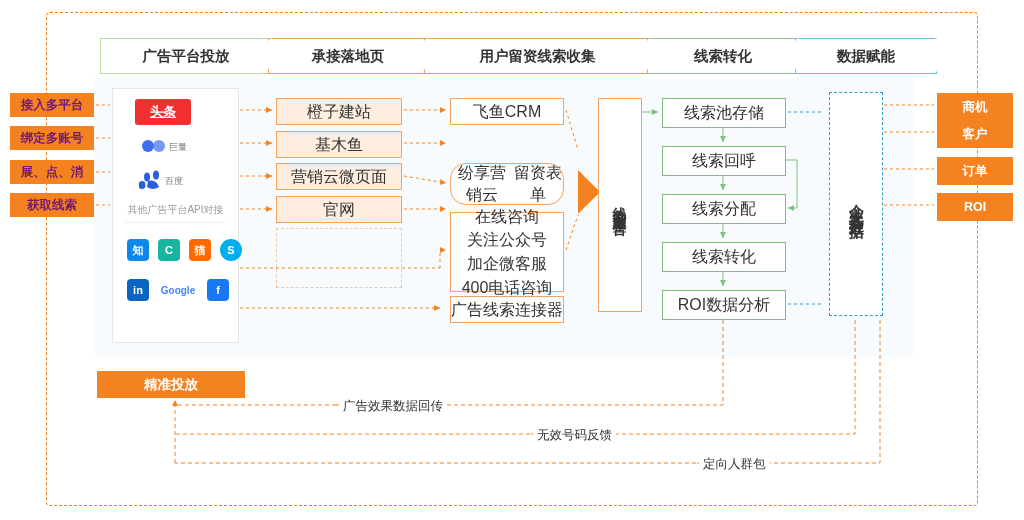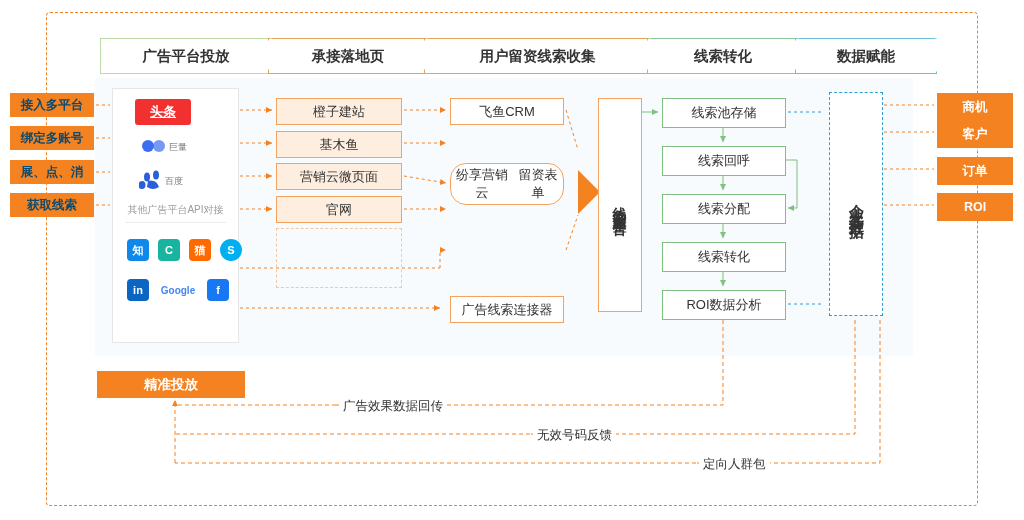--- a/index.html
+++ b/index.html
@@ -48,21 +48,21 @@
     z-index:1;
   }
   .stage-1{color:#bcd9a8;} .stage-1 span{color:#333;}
   .stage-2,.stage-3{color:#e8a15a;} .stage-2 span,.stage-3 span{color:#333;}
   .stage-4{color:#8fc79a;} .stage-4 span{color:#333;}
   .stage-5{color:#6fbfd8;} .stage-5 span{color:#333;}
 
   
   .ltag{
     position:absolute;left:10px;width:84px;height:24px;
-    background:#f58220;color:#0c4a6e;font-size:12.5px;font-weight:bold;
+    background:#f58220;color:#701a75;font-size:12.5px;font-weight:bold;
     display:flex;align-items:center;justify-content:center;
   }
   .ltag-0{top:93px;} .ltag-1{top:126px;} .ltag-2{top:160px;} .ltag-3{top:193px;}
 
   
   .rtag{
     position:absolute;left:937px;width:76px;height:28px;
     background:#f58220;color:#fff;font-size:12.5px;font-weight:bold;
     display:flex;align-items:center;justify-content:center;
   }
@@ -91,21 +91,21 @@
   .divider{position:absolute;left:12px;top:133px;width:101px;border-top:1px solid #ededed;}
   .icon-row{position:absolute;left:14px;display:flex;gap:9px;align-items:center;}
   .icon-row-1{top:150px;}
   .icon-row-2{top:190px;}
   .sq{width:22px;height:22px;border-radius:4px;display:flex;align-items:center;justify-content:center;font-size:11px;color:#fff;font-weight:bold;}
 
   
   .node{
     position:absolute;
     display:flex;align-items:center;justify-content:center;
-    text-align:center;font-size:13px;line-height:1.35;
+    text-align:center;font-size:16px;line-height:1.35;
     background:#ffffff;
   }
   .node.or{border:1px solid #f3a35e;color:#333;background:#fdeee0;}
   .node.orw{border:1px solid #f3a35e;color:#333;background:#ffffff;}
   .node.gr{border:1px solid #7fbf7f;color:#333;background:#ffffff;}
 
   
   .c2-0{left:276px;top:98px;width:124px;height:25px;}
   .c2-1{left:276px;top:131px;width:124px;height:25px;}
   .c2-2{left:276px;top:163px;width:124px;height:25px;}
@@ -293,20 +293,26 @@
   <div class="node or c2-2">营销云微页面</div>
   <div class="node or c2-1">基木鱼</div>
   <div class="node or c2-3">官网</div>
   <div class="c2-ghost"></div>
 
   <div class="node orw c3-0">飞鱼CRM</div>
   <div class="node orw c3-2">
     <div>纷享营销云</div>
     <div>留资表单</div>
   </div>
+  <div class="node orw c3-3">
+    <div>在线咨询</div>
+    <div>关注公众号</div>
+    <div>加企微客服</div>
+    <div>400电话咨询</div>
+  </div>
   <div class="node orw c3-4">广告线索连接器</div>
 
   <div class="agg-arrow"></div>
   <div class="agg">线索归集整合</div>
 
   <div class="node gr c4-1">线索回呼</div>
   <div class="node gr c4-0">线索池存储</div>
   <div class="node gr c4-2">线索分配</div>
   <div class="node gr c4-3">线索转化</div>
   <div class="node gr c4-4">ROI数据分析</div>

